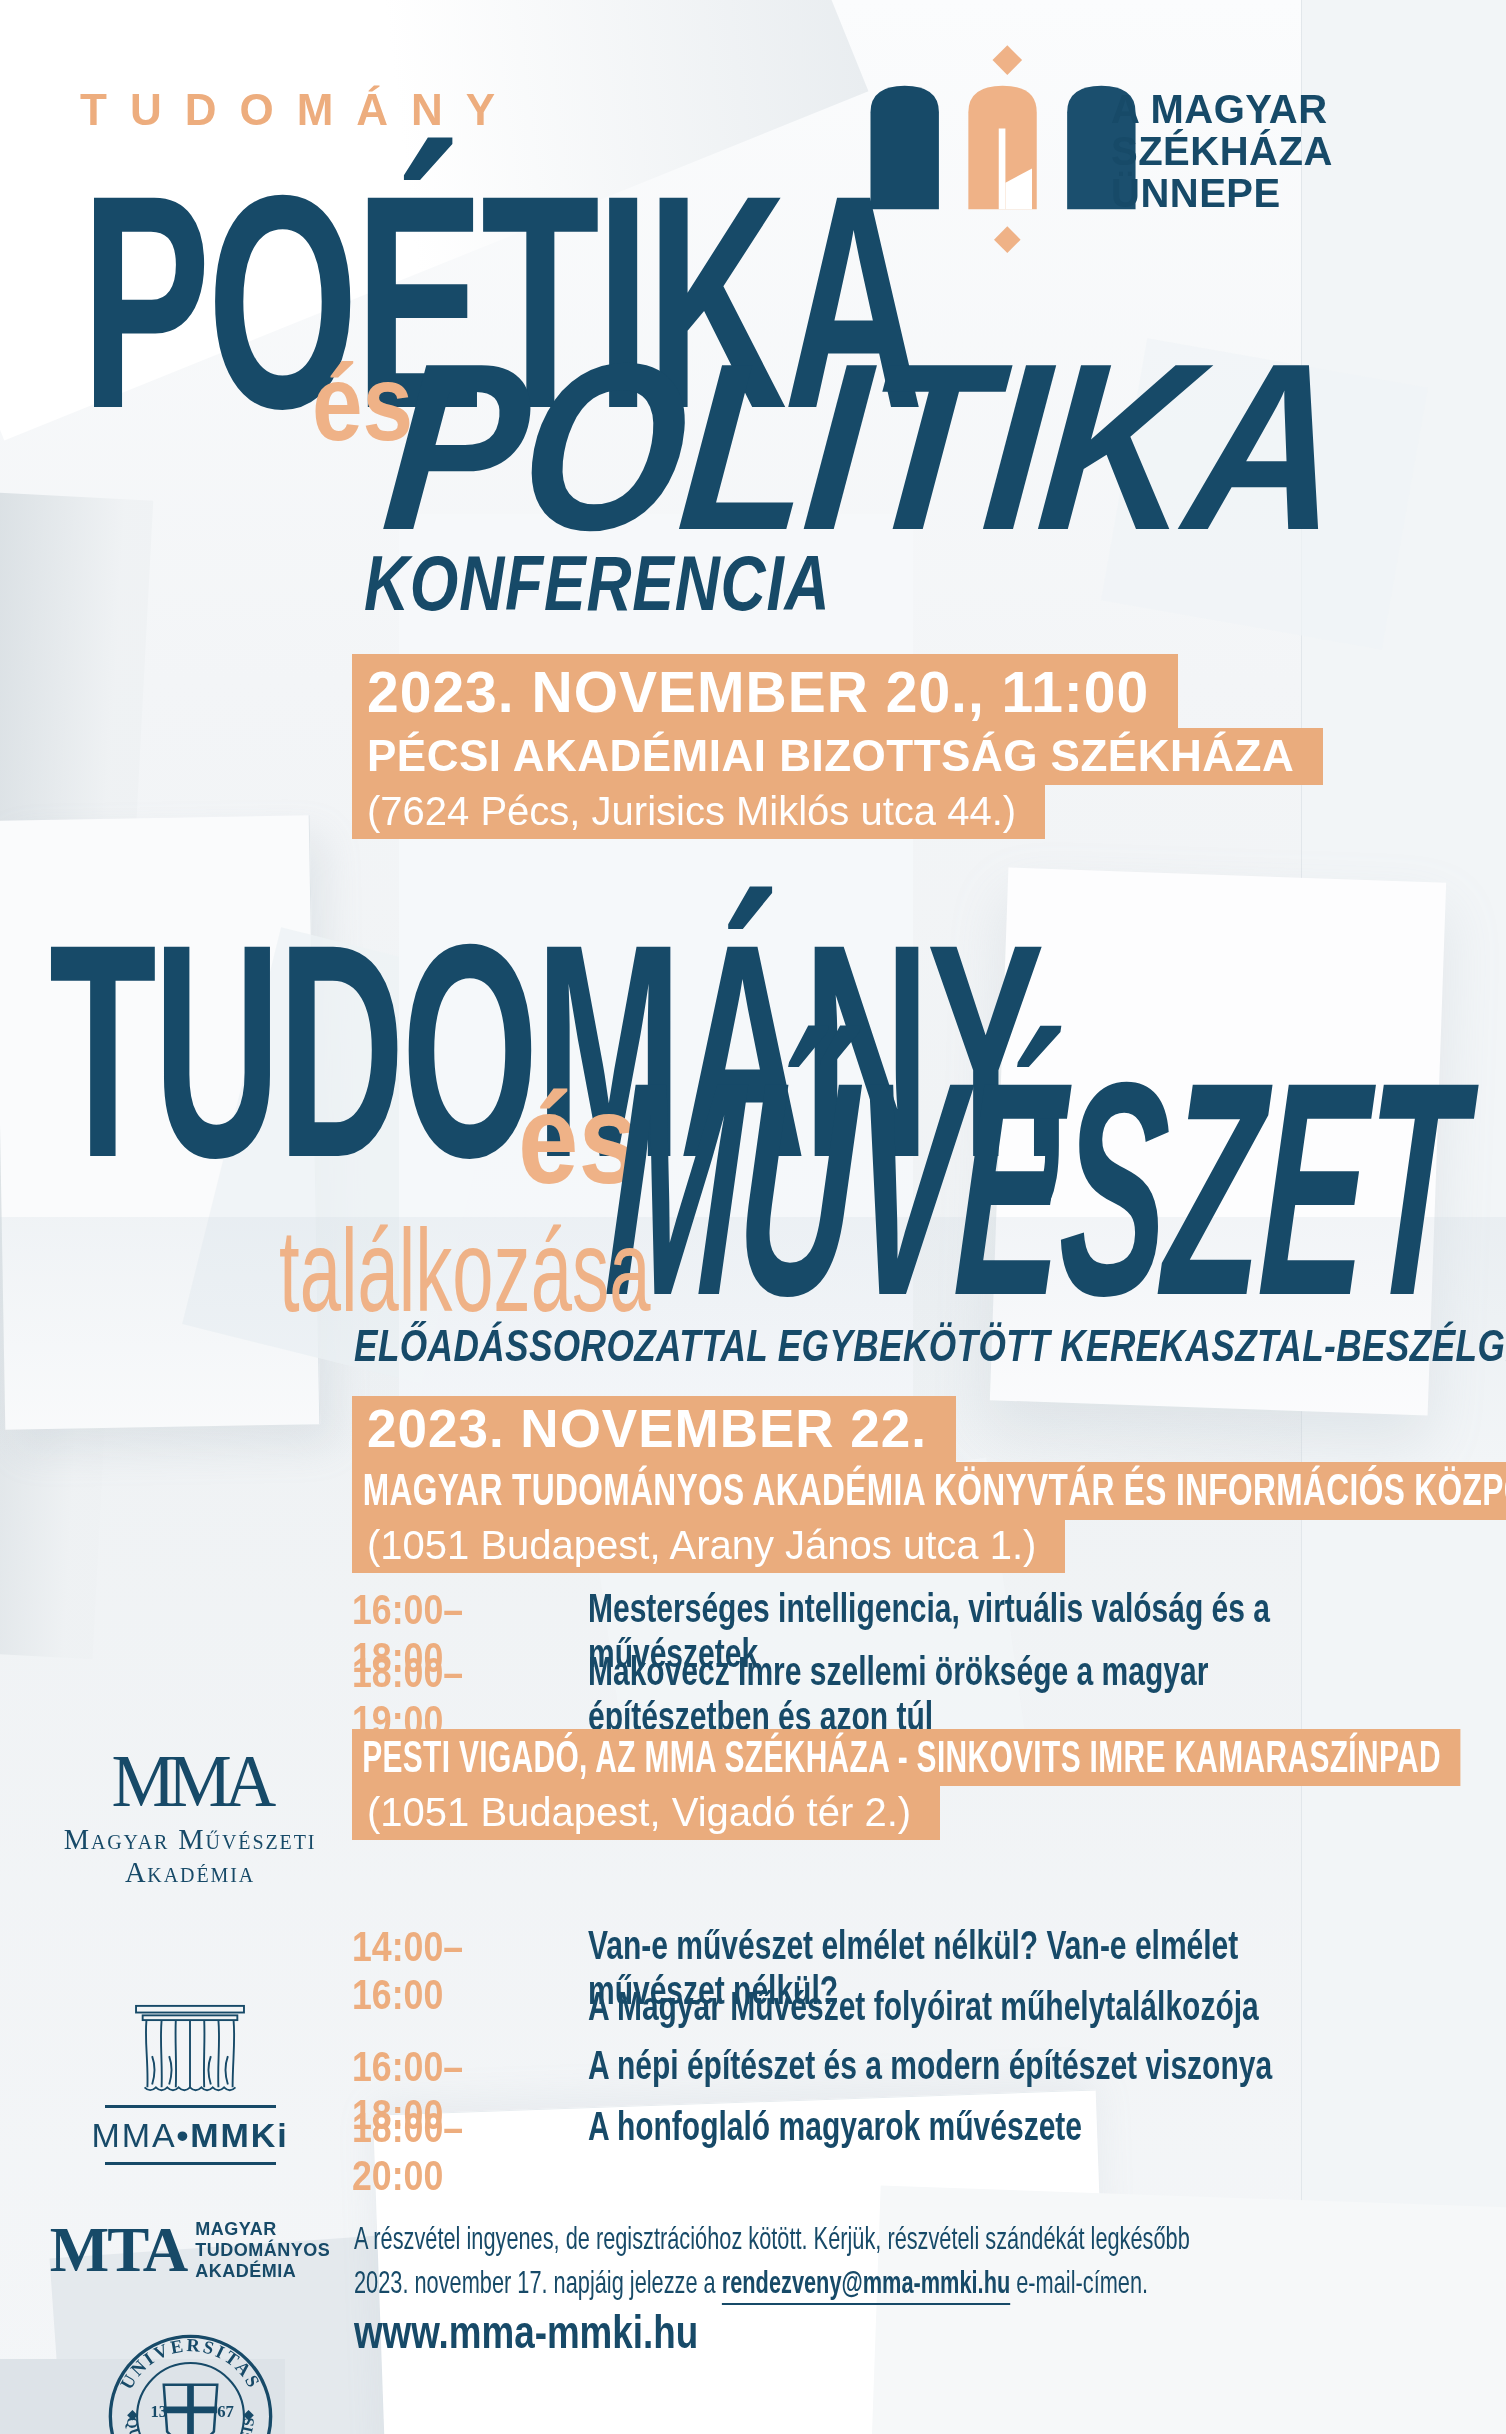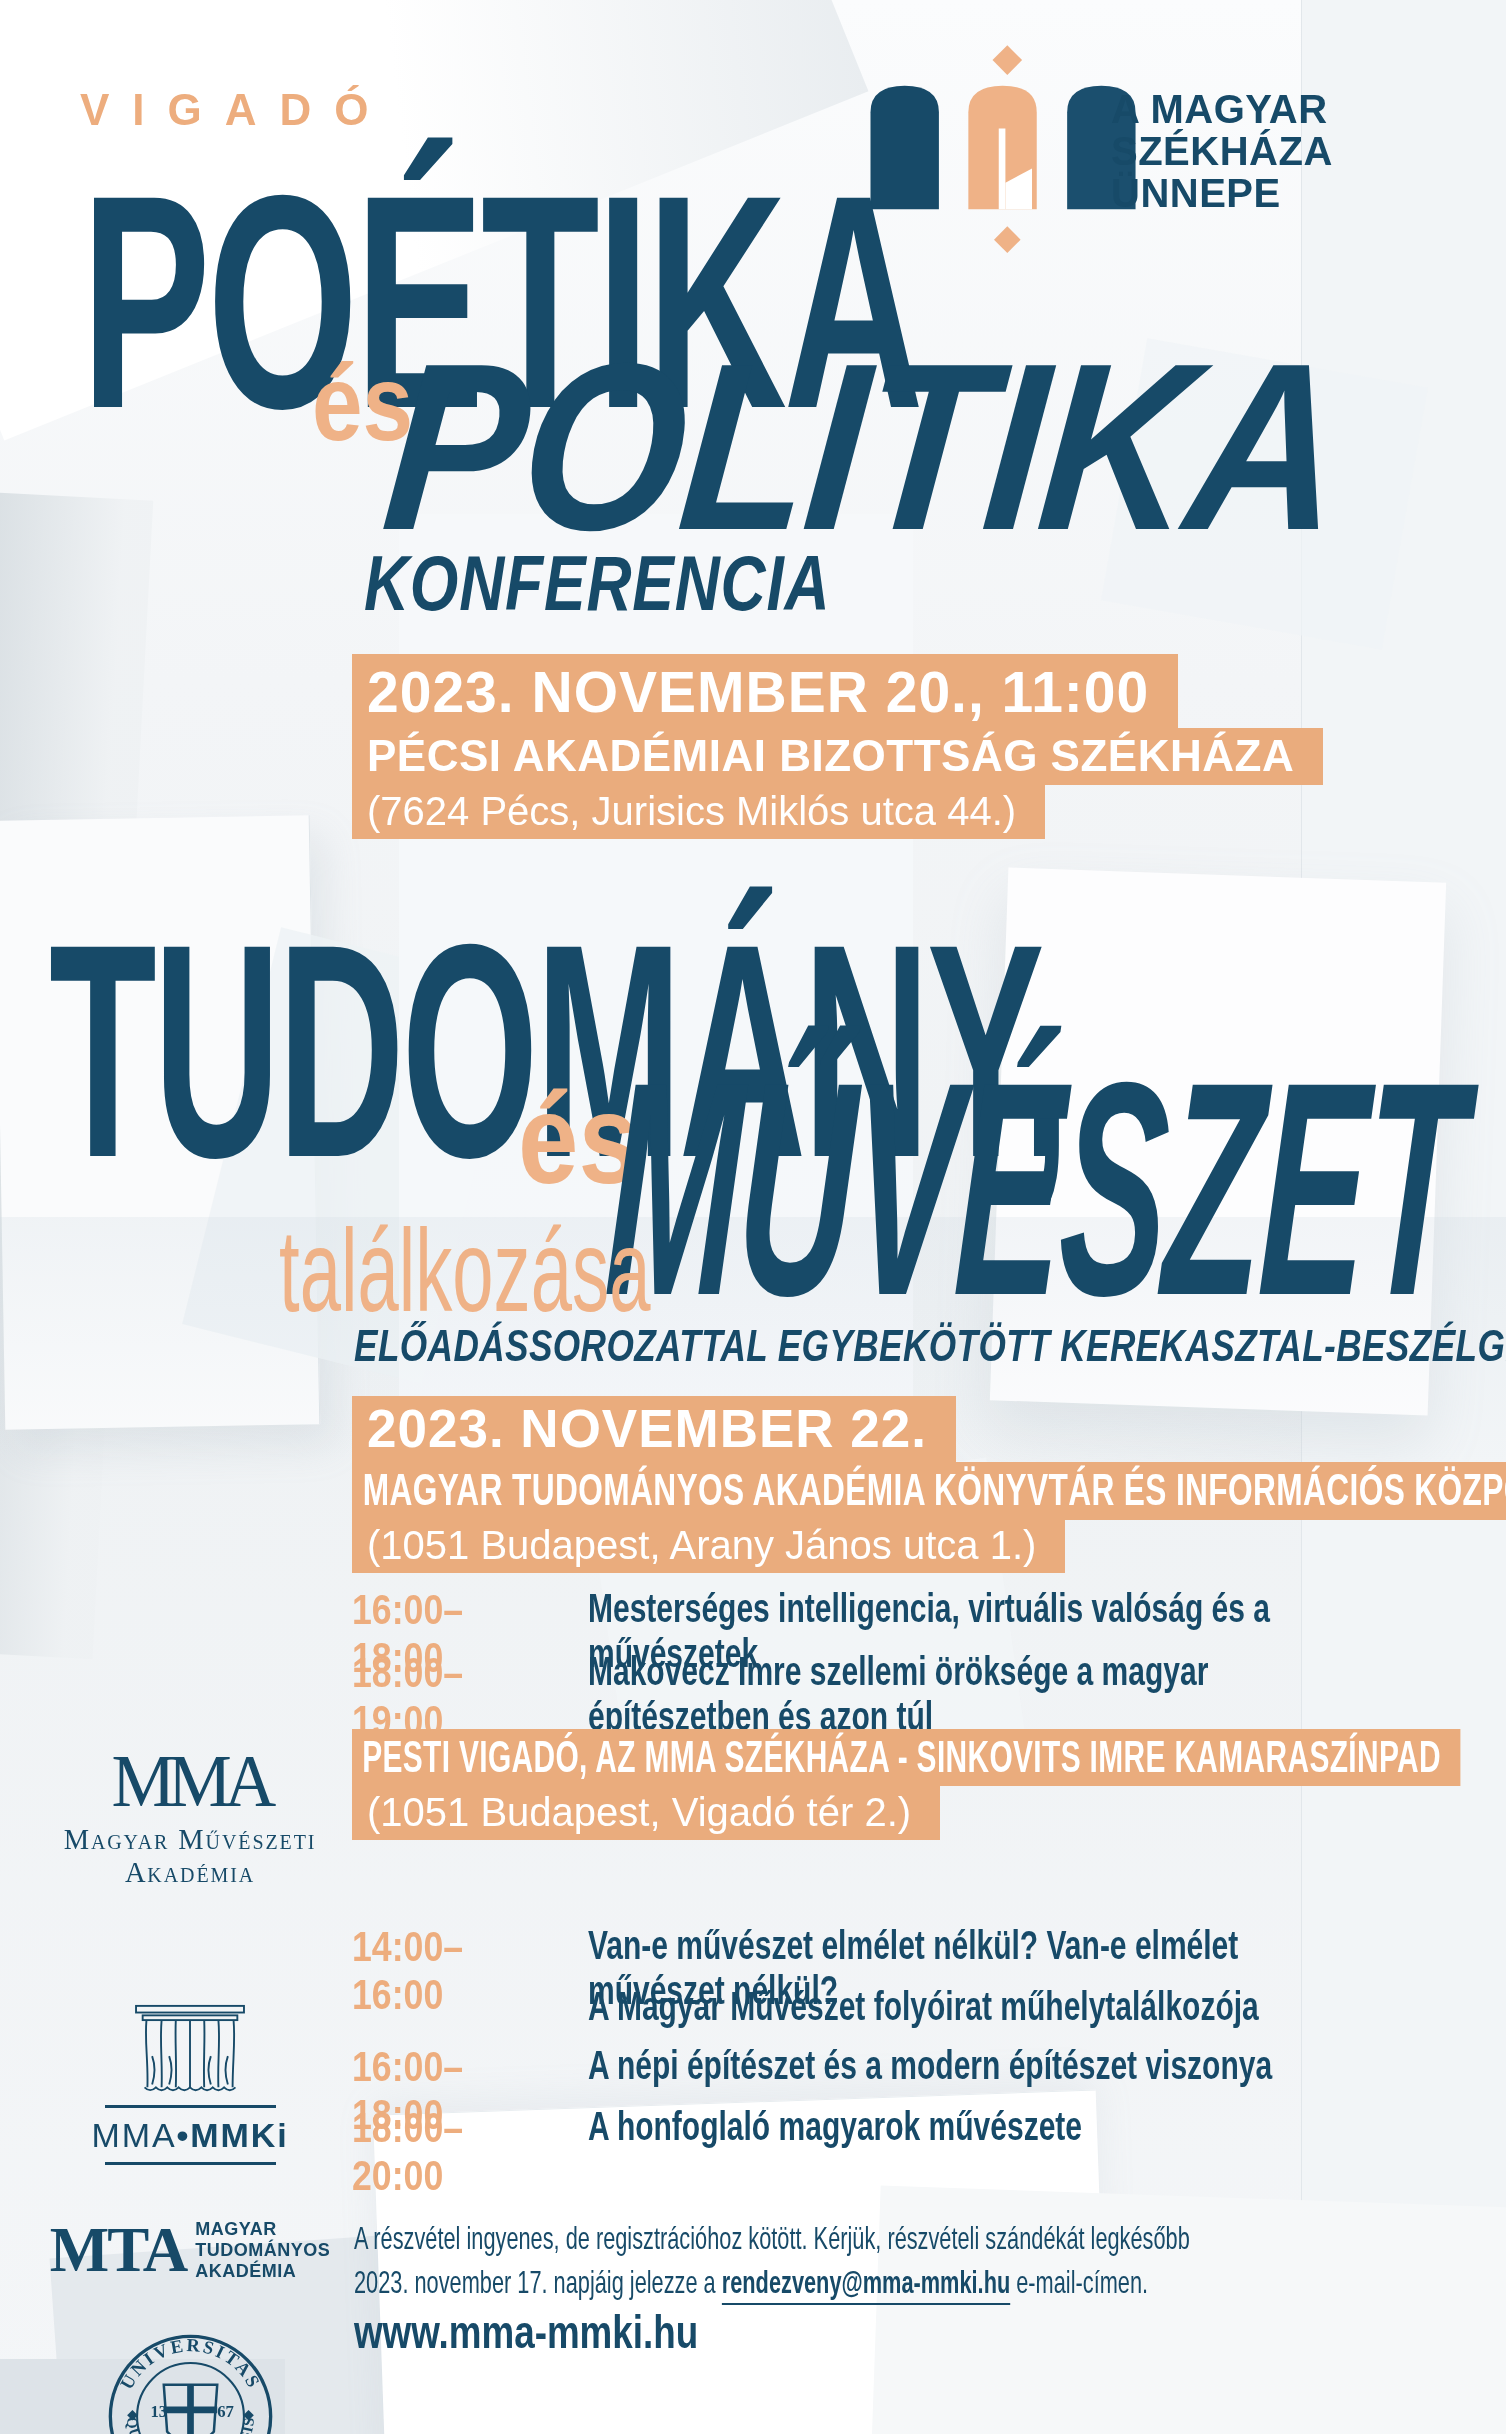--- a/index.html
+++ b/index.html
@@ -48,21 +48,21 @@
     <div class="cube" style="left:1122px;top:361px;width:285px;height:266px;transform:rotate(10deg);background:#f0f3f6;opacity:.7;"></div>
     <div class="cube" style="left:999px;top:875px;width:438px;height:533px;transform:rotate(2deg);background:#fdfdfe;box-shadow:0 28.5px 57px rgba(150,165,180,.18);"></div>
     <div class="cube" style="left:0;top:1217px;width:100%;height:247px;background:linear-gradient(180deg,rgba(208,218,226,.25),rgba(208,218,226,0));"></div>
     <div class="cube" style="left:609px;top:1484px;width:399px;height:285px;transform:rotate(-8deg);background:#f3f6f8;opacity:.6;"></div>
     <div class="cube" style="left:57px;top:2245px;width:380px;height:228px;transform:rotate(-4deg);background:#e4e9ed;"></div>
     <div class="cube" style="left:380px;top:2102px;width:723px;height:409px;transform:rotate(-2deg);background:#ffffff;border-top:1.9px solid #e8edf0;box-shadow:0 -9.5px 38px rgba(150,165,180,.12);"></div>
     <div class="cube" style="left:875px;top:2197px;width:666px;height:314px;transform:rotate(2deg);background:#f6f8f9;"></div>
     <div class="cube" style="left:0;top:2359px;width:285px;height:86px;background:#dde3e8;"></div>
   </div>
 
-  <div class="abs" style="left:80px;top:88px;font-size:44px;font-weight:800;letter-spacing:23px;color:#EDAD7E;">VIGADÓ</div>
+  <div class="abs" style="left:80px;top:88px;font-size:44px;font-weight:800;letter-spacing:23px;color:#EDAD7E;">TUDOMÁNY</div>
 
   <svg class="abs" style="left:861px;top:38px;" width="285" height="219" viewBox="0 0 300 230" aria-hidden="true">
     <g fill="#174A68">
       <path d="M10 180 L10 78 Q10 50 46 50 Q82 50 82 78 L82 180 Z"></path>
       <path d="M217 180 L217 78 Q217 50 253 50 Q289 50 289 78 L289 180 Z" fill="#1b4f6e"></path>
     </g>
     <g fill="#EFB287">
       <path d="M113 180 L113 78 Q113 50 149 50 Q185 50 185 78 L185 180 Z"></path>
       <rect x="143" y="12" width="22" height="22" transform="rotate(45 154 23)"></rect>
       <rect x="143" y="196" width="22" height="22" transform="rotate(45 154 23) translate(130 -130)" transform-origin="center"></rect>

